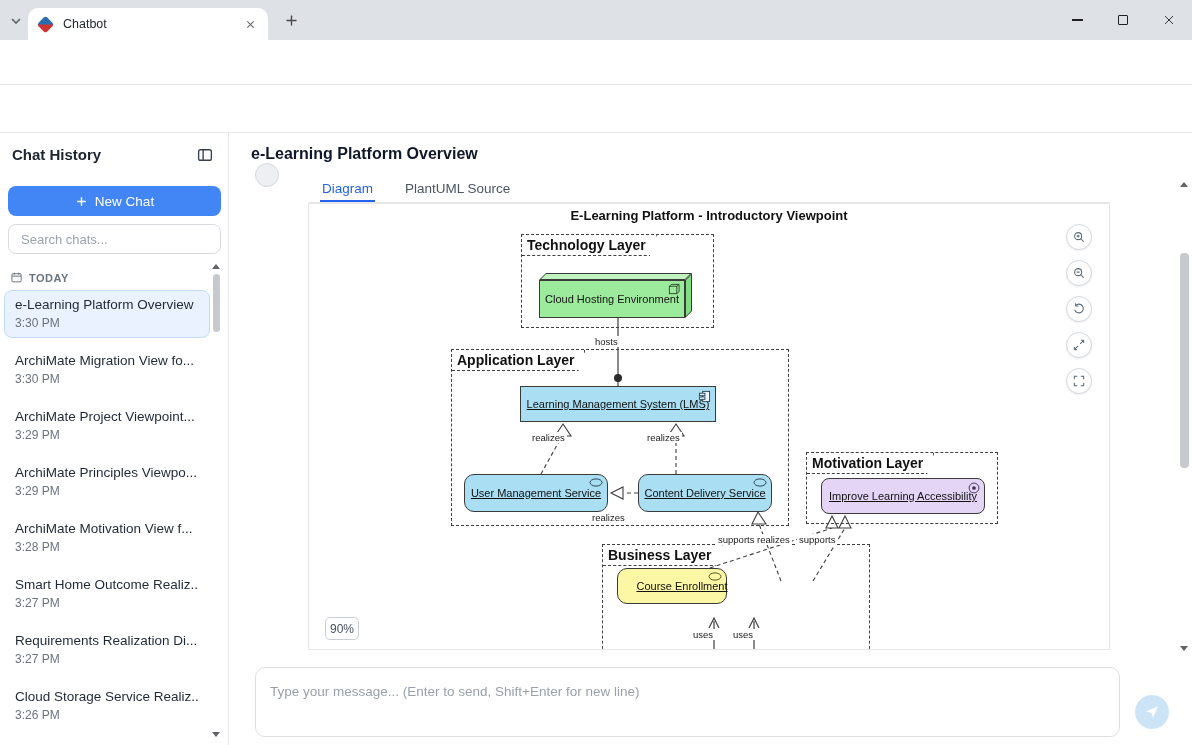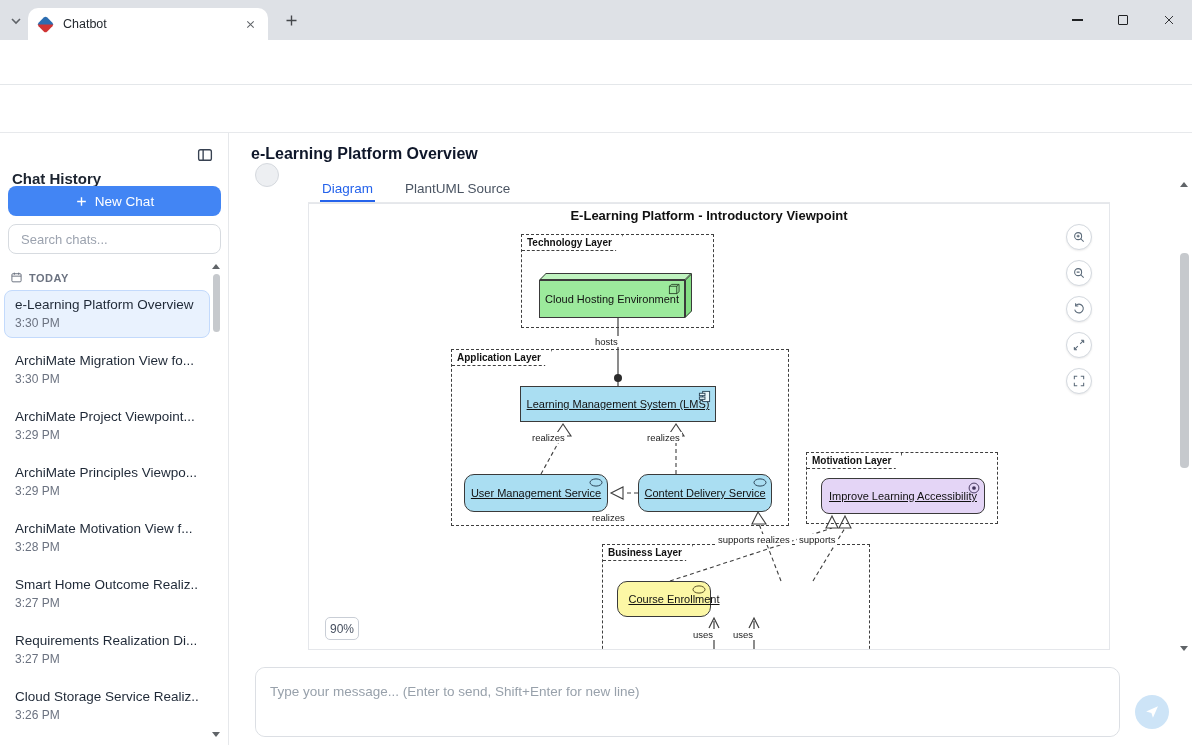--- a/index.html
+++ b/index.html
@@ -54,21 +54,21 @@
   .app-sub { position:absolute; left:48px; top:112px; font-size:11px; color:#555; }
   .app-sub a { color:#555; text-decoration:underline; }
   .hdric { position:absolute; top:99px; width:20px; height:20px; color:#3f4449; }
   .more-apps { position:absolute; left:1066px; top:95px; height:28px; padding:0 14px; border-radius:6px;
                background:#17a24b; color:#fff; font-size:13px; font-weight:600; display:flex; align-items:center; border:none; }
   .chatwidget { position:absolute; left:1148px; top:92px; width:34px; height:34px; border-radius:50%;
                 background:#fff; border:2.5px solid #8ecaf5; display:flex; align-items:center; justify-content:center; }
 
   
   .sidebar { position:absolute; left:0; top:133px; width:229px; height:612px; background:#fff; border-right:1px solid #e6e8eb; }
-  .sb-title { position:absolute; left:12px; top:13px; font-size:15px; font-weight:600; color:#1c2430;margin-top:24px; }
+  .sb-title { position:absolute; left:12px; top:13px; font-size:15px; font-weight:600; color:#1c2430; }
   .sb-toggle { position:absolute; left:196px; top:13px; width:18px; height:18px; color:#374151; }
   .newchat { position:absolute; left:8px; top:53px; width:213px; height:30px; border-radius:8px; background:#4285f4;
              color:#fff; border:none; display:flex; align-items:center; justify-content:center; gap:7px;
              font-size:13.5px; font-weight:500; font-family:inherit; }
   .newchat svg { width:13px; height:13px; }
   .sb-search { position:absolute; left:8px; top:91px; width:213px; height:30px; border-radius:8px;
                border:1px solid #d7dbe0; padding:0 12px; font-size:13px; font-family:inherit; color:#1f2937; outline:none; }
   .sb-search::placeholder { color:#9ca3af; }
   .sb-section { position:absolute; left:10px; top:138px; display:flex; align-items:center; gap:6px;
                 color:#6b7280; font-size:11px; font-weight:700; letter-spacing:.5px; }
@@ -95,21 +95,21 @@
   .doc-tab { font-size:13.5px; color:#4b5563; display:flex; align-items:center; padding:0 2px;
              border-bottom:2.5px solid transparent; }
   .doc-tab.active { color:#2563eb; font-weight:500; border-bottom-color:#2563eb; }
 
   .card { position:absolute; left:79px; top:70px; width:802px; height:447px; border:1px solid #e5e7eb;
           background:#fff; overflow:hidden; }
   .dg-title { position:absolute; left:0; top:4px; width:100%; text-align:center; font-size:13px; font-weight:700; color:#111; z-index:4; }
   .edges { position:absolute; left:0; top:0; z-index:1; }
   .grp { position:absolute; border:1.5px dashed #3f3f3f; z-index:2; }
   .grp-label { position:absolute; left:0; top:0; background:#fff; border-right:1.5px dashed #3f3f3f;
-               border-bottom:1.5px dashed #3f3f3f; font-size:10px; font-weight:700; color:#111;
+               border-bottom:1.5px dashed #3f3f3f; font-size:14px; font-weight:700; color:#111;
                padding:2px 10px 2px 5px; white-space:nowrap;
                clip-path:polygon(0 0,100% 0,calc(100% - 7px) 100%,0 100%); }
   .node { position:absolute; border:1.2px solid #3a3a3a; display:flex; align-items:center; justify-content:center;
           font-size:11px; color:#111; text-align:center; z-index:3; white-space:nowrap;text-decoration:underline; }
   .node .nic { position:absolute; right:4px; top:3px; }
   .n-app { background:#aadef2; }
   .n-biz { background:#fcf7a5; border-radius:10px; }
   .n-mot { background:#e4d5f6; border-radius:8px; }
   .rounded { border-radius:10px; }
   .cube { position:absolute; z-index:3; }
@@ -442,21 +442,21 @@
       <div class="node n-mot" style="left:512px; top:274px; width:164px; height:36px;">
         <span>Improve Learning Accessibility</span>
         <span class="nic">
           <svg width="12" height="12" viewBox="0 0 13 13">
               <circle cx="6.5" cy="6.5" r="5.3" fill="none" stroke="#41325a" stroke-width="1"></circle>
               <circle cx="6.5" cy="6.5" r="2" fill="#41325a"></circle>
             </svg>
         </span>
       </div>
 
-      <div class="node n-biz" style="left:308px; top:377px; width:94px; height:36px;padding-left:20px;">
+      <div class="node n-biz" style="left:308px; top:364px; width:110px; height:36px;padding-left:20px;">
         <span>Course Enrollment</span>
         <span class="nic">
           <svg width="14" height="9" viewBox="0 0 14 9">
               <ellipse cx="7" cy="4.5" rx="6" ry="3.6" fill="none" stroke="#5a5226" stroke-width="1"></ellipse>
             </svg>
         </span>
       </div>
 
       <span class="elabel" style="left:284px; top:132px;">hosts</span>
       <span class="elabel" style="left:221px; top:228px;">realizes</span>

